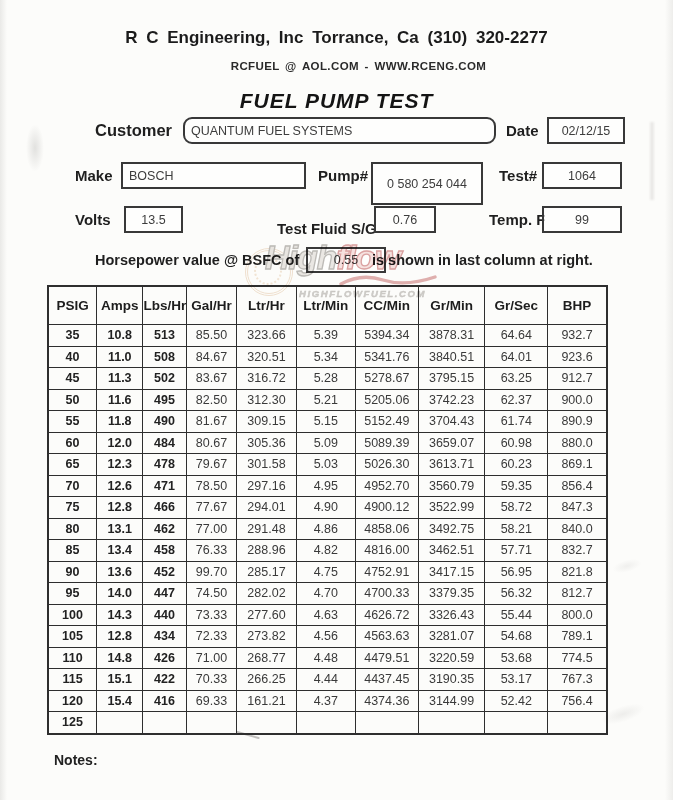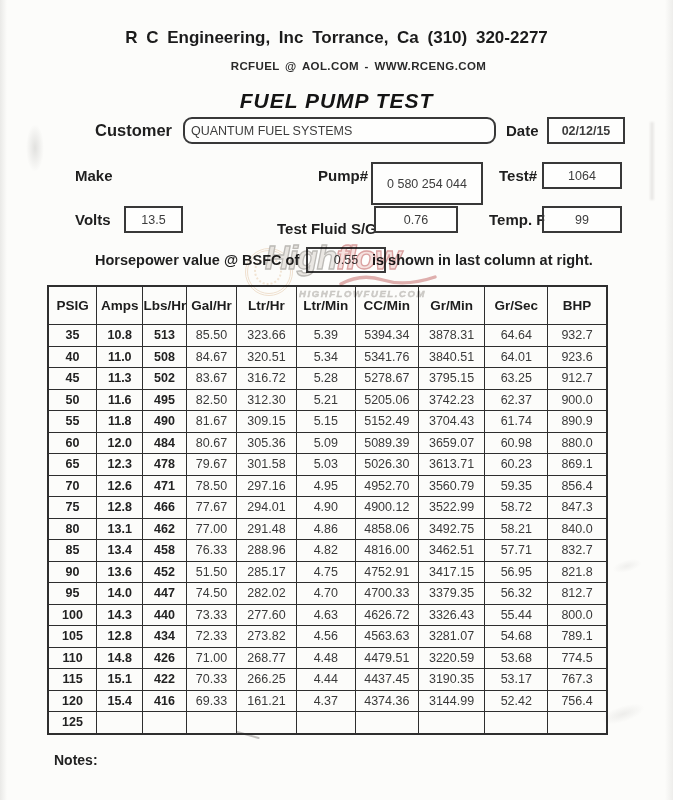--- a/index.html
+++ b/index.html
@@ -33,31 +33,31 @@
 
   .lbl{position:absolute;font-weight:bold;color:#1f1f1f;font-size:15px;white-space:nowrap;}
   .box{position:absolute;border:2px solid #383838;background:rgba(255,255,255,.65);
     display:flex;align-items:center;font-size:12.5px;color:#3d3d3d;box-sizing:border-box;}
   .box.center{justify-content:center;}
   .box.left{padding-left:6px;justify-content:flex-start;}
 
   .l-customer{left:95px;top:121px;font-size:16.5px;}
   .b-customer{left:183px;top:117px;width:313px;height:27px;border-radius:9px;}
   .l-date{left:506px;top:122px;}
-  .b-date{left:547px;top:117px;width:78px;height:27px;font-weight:bold;}
+  .b-date{left:547px;top:117px;width:78px;height:27px;}
   .l-make{left:75px;top:167px;}
   .b-make{left:121px;top:162px;width:185px;height:27px;}
   .l-pump{left:318px;top:167px;}
   .b-pump{left:371px;top:162px;width:112px;height:43px;}
   .l-test{left:499px;top:167px;}
   .b-test{left:542px;top:162px;width:80px;height:27px;}
   .l-volts{left:75px;top:211px;}
   .b-volts{left:124px;top:206px;width:59px;height:27px;}
   .l-fluid{left:277px;top:211px;margin-top:9px;}
-  .b-fluid{left:374px;top:206px;width:84px;height:27px;}
+  .b-fluid{left:374px;top:206px;width:62px;height:27px;}
   .l-temp{left:489px;top:211px;}
   .b-temp{left:542px;top:206px;width:80px;height:27px;}
 
   .bsfc-prefix{left:95px;top:252px;font-size:14.5px;}
   .b-bsfc{left:306px;top:247px;width:80px;height:26px;}
   .bsfc-suffix{left:372px;top:252px;font-size:14.5px;}
 
   
   .watermark{position:absolute;left:243px;top:236px;width:210px;height:70px;
     mix-blend-mode:multiply;opacity:.75;pointer-events:none;z-index:6;}
@@ -107,20 +107,23 @@
   <span class="lbl l-customer">Customer</span>
   <div class="box left b-customer">
     <span>QUANTUM FUEL SYSTEMS</span>
   </div>
   <span class="lbl l-date">Date</span>
   <div class="box center b-date">
     <span>02/12/15</span>
   </div>
 
   <span class="lbl l-make">Make</span>
+  <div class="box left b-make">
+    <span>BOSCH</span>
+  </div>
   <span class="lbl l-pump">Pump#</span>
   <div class="box center b-pump">
     <span>0 580 254 044</span>
   </div>
   <span class="lbl l-test">Test#</span>
   <div class="box center b-test">
     <span>1064</span>
   </div>
 
   <span class="lbl l-volts">Volts</span>
@@ -310,21 +313,21 @@
           <td>4.82</td>
           <td>4816.00</td>
           <td>3462.51</td>
           <td>57.71</td>
           <td>832.7</td>
         </tr>
         <tr>
           <td>90</td>
           <td>13.6</td>
           <td>452</td>
-          <td>51.50</td>
+          <td>99.70</td>
           <td>285.17</td>
           <td>4.75</td>
           <td>4752.91</td>
           <td>3417.15</td>
           <td>56.95</td>
           <td>821.8</td>
         </tr>
         <tr>
           <td>95</td>
           <td>14.0</td>

